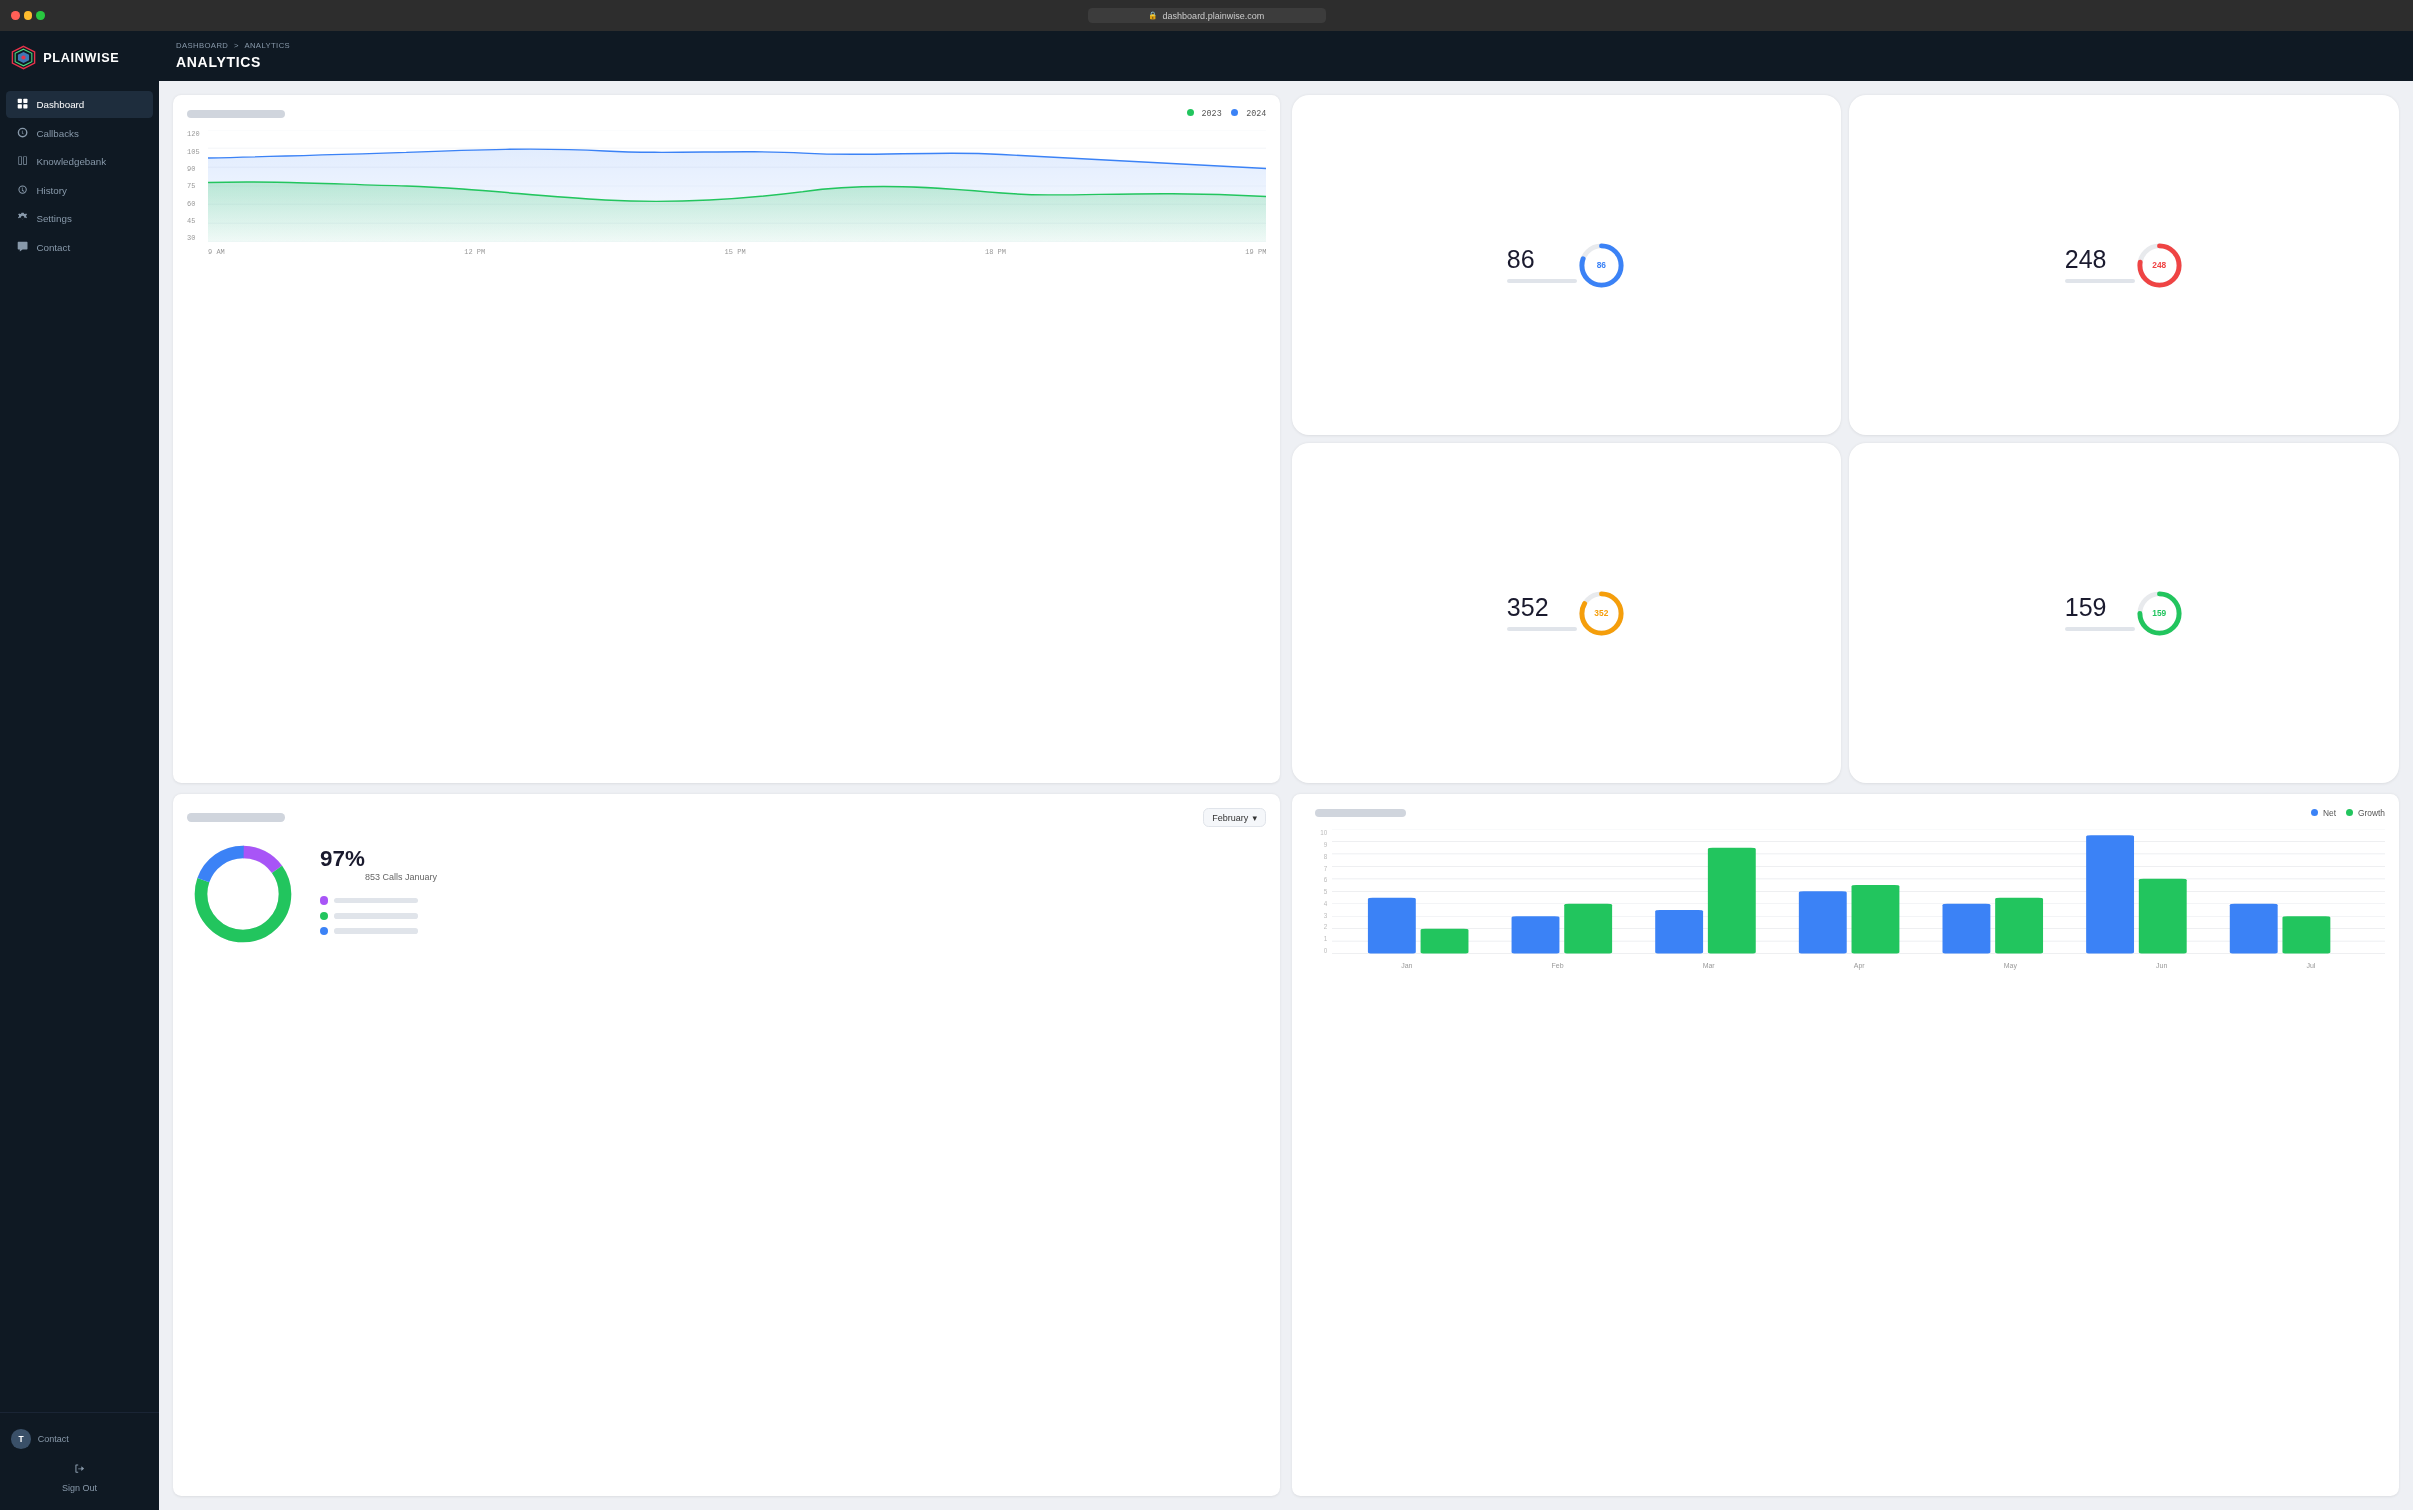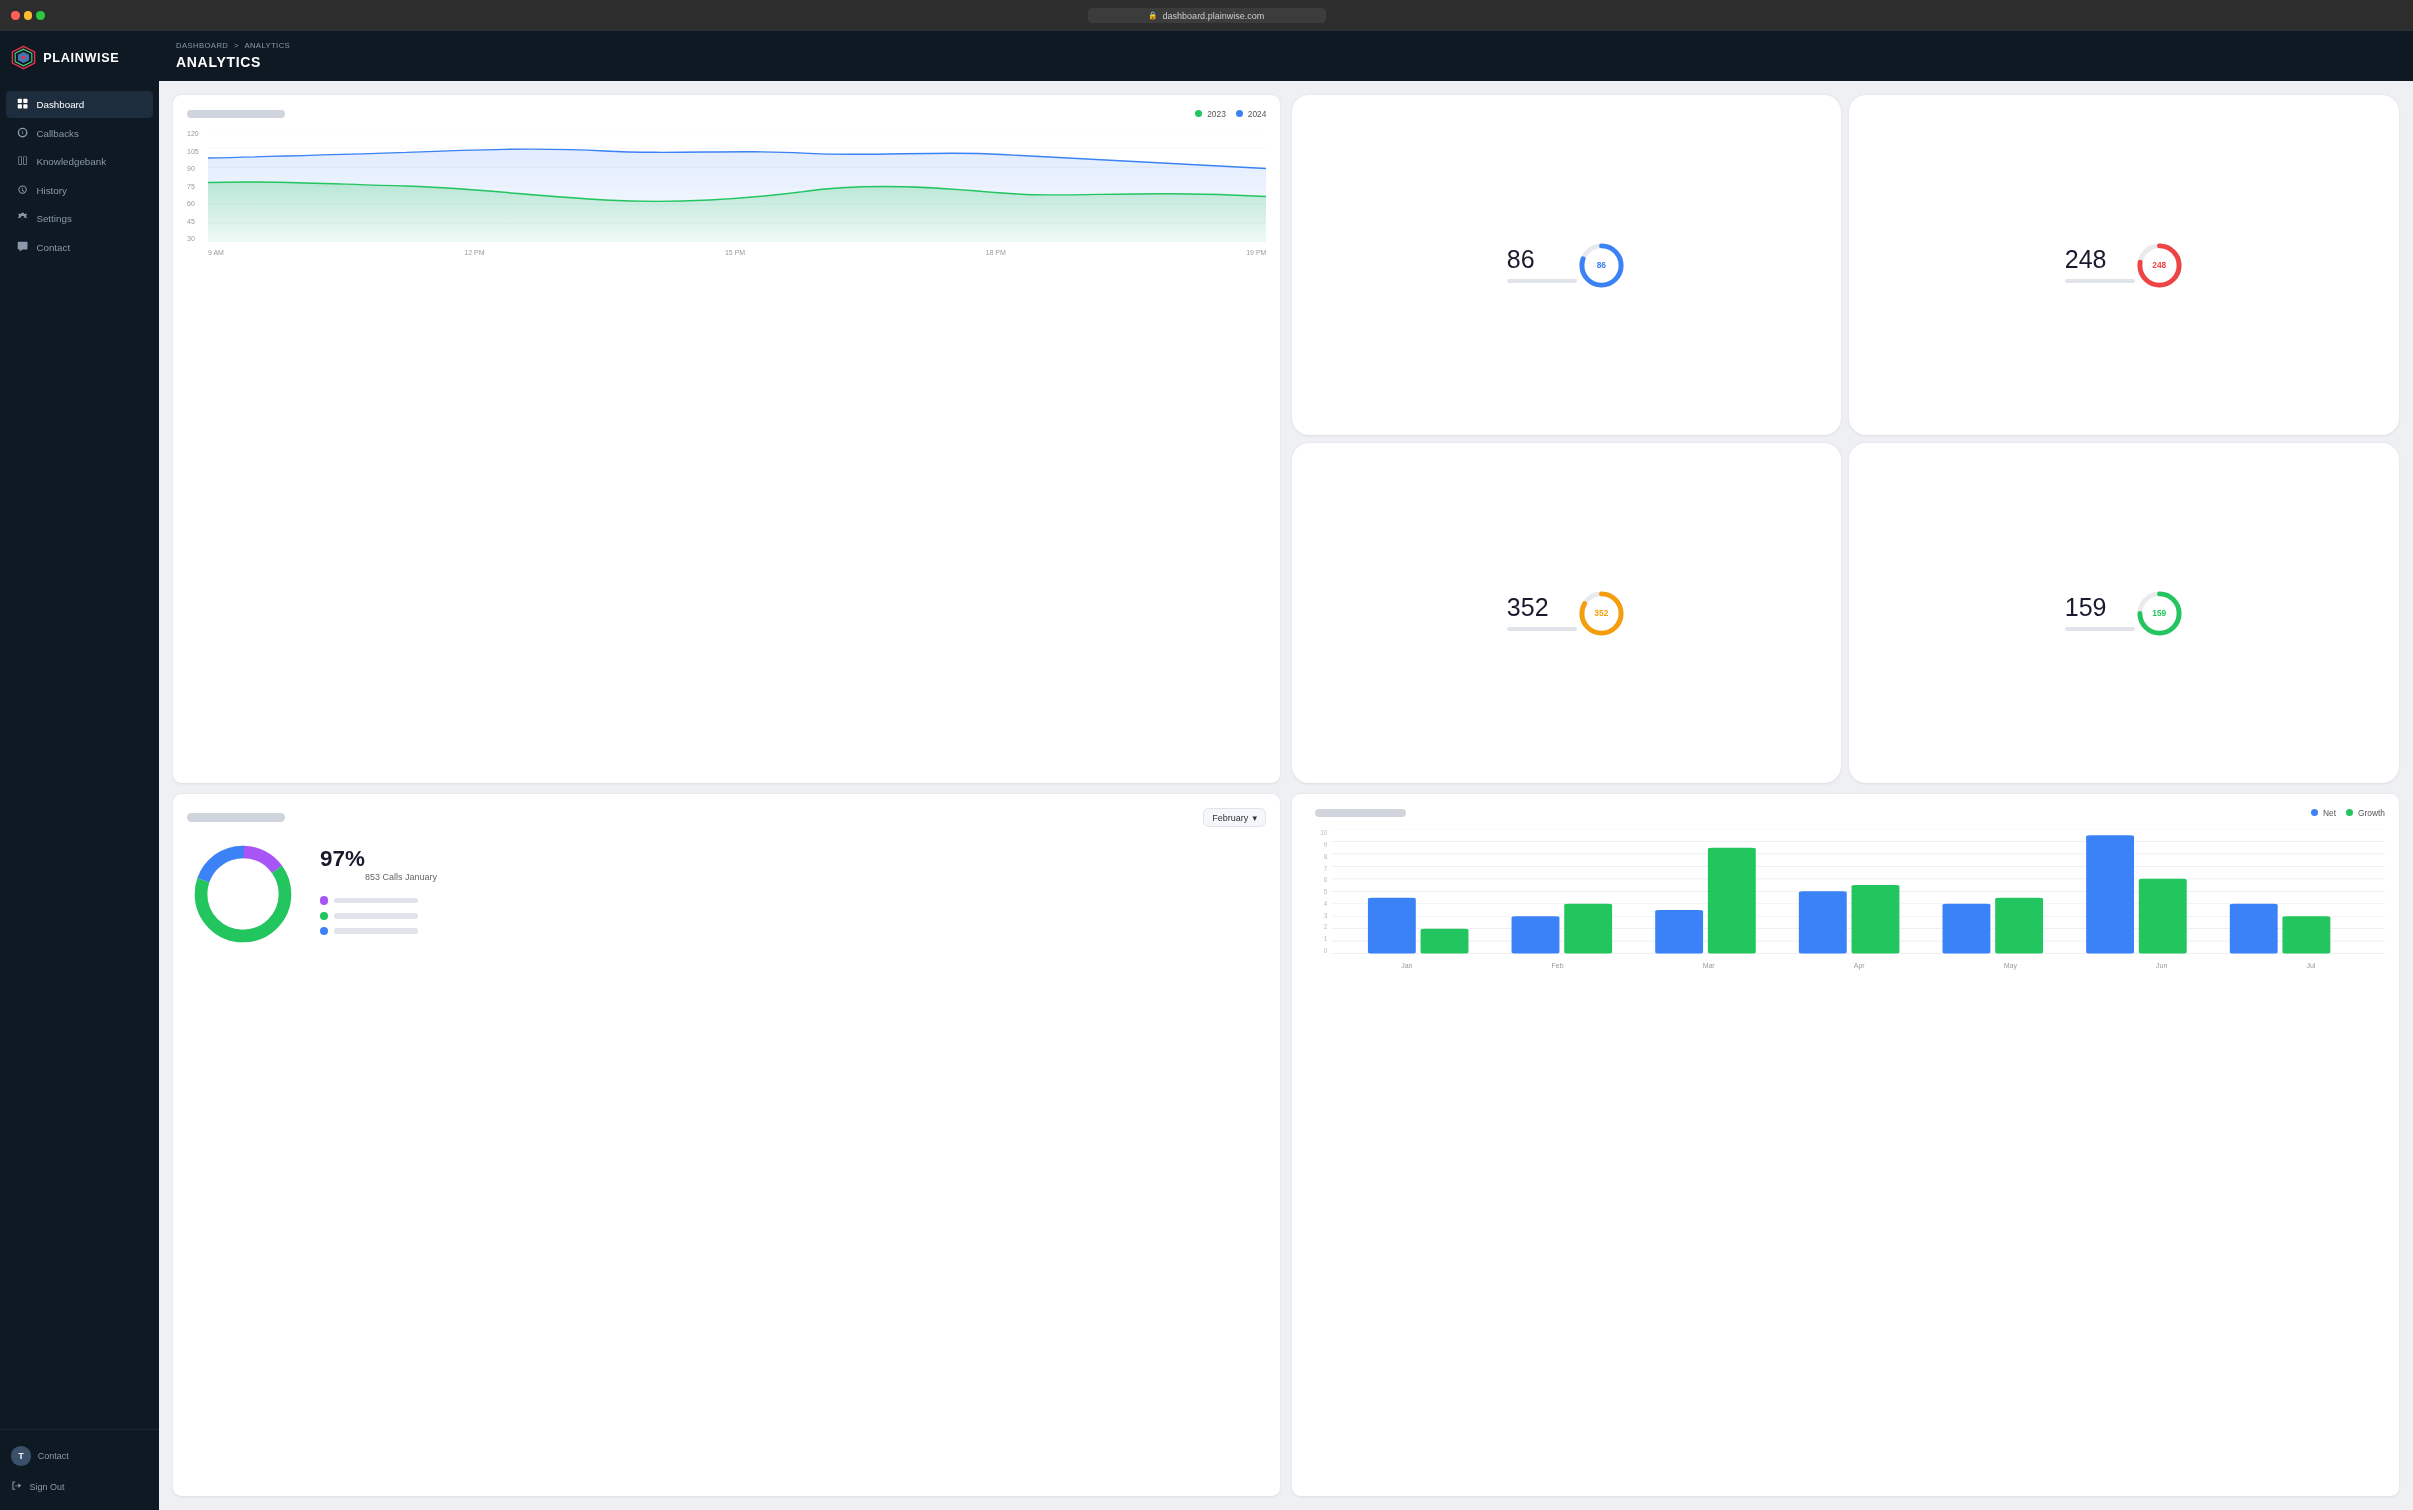--- a/index.html
+++ b/index.html
@@ -103,20 +103,21 @@
     }
     .sign-out-item {
       display: flex;
       align-items: center;
       gap: 7px;
       padding: 5.6px 0;
       color: #8899aa;
       font-size: 9px;
       cursor: pointer;
       margin-top: 2.8px;
+      flex-direction: column;
     }
 
     
     .main-content { flex: 1; display: flex; flex-direction: column; overflow: hidden; background: #eef0f4; }
 
     .topbar {
       background: #0f1923;
       padding: 9.8px 17px 11.2px;
       flex-shrink: 0;
     }
@@ -150,20 +151,21 @@
       background: white;
       border-radius: 8.4px;
       padding: 14px;
       box-shadow: 0 0.7px 2.8px rgba(0,0,0,0.08);
     }
 
     
     .line-chart-card {
       grid-column: 1;
       grid-row: 1;
+      font-family: Liberation Mono, monospace;
     }
     .chart-header {
       display: flex;
       align-items: center;
       justify-content: space-between;
       margin-bottom: 11.2px;
     }
     .chart-title-bar {
       height: 8.4px;
       width: 98px;

